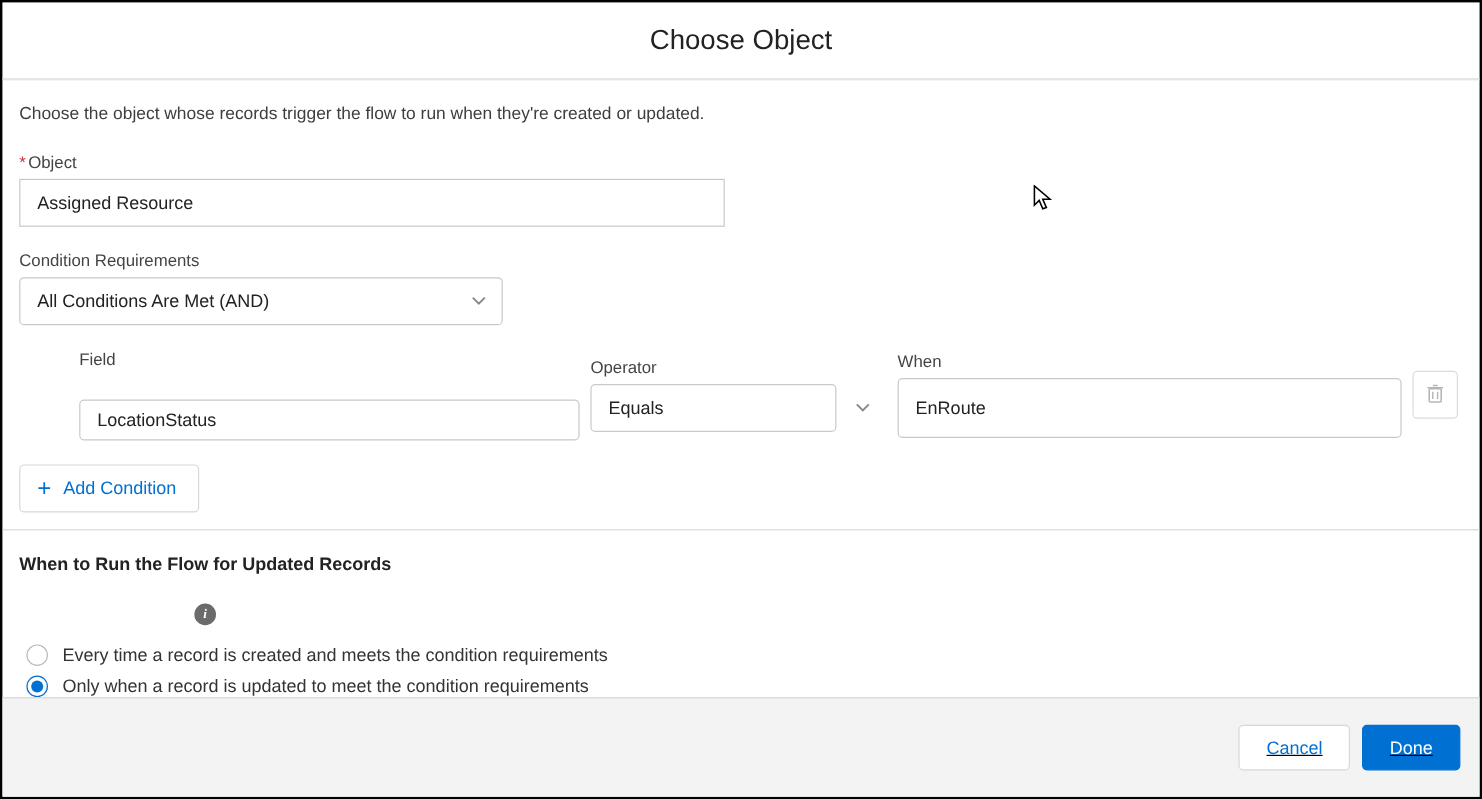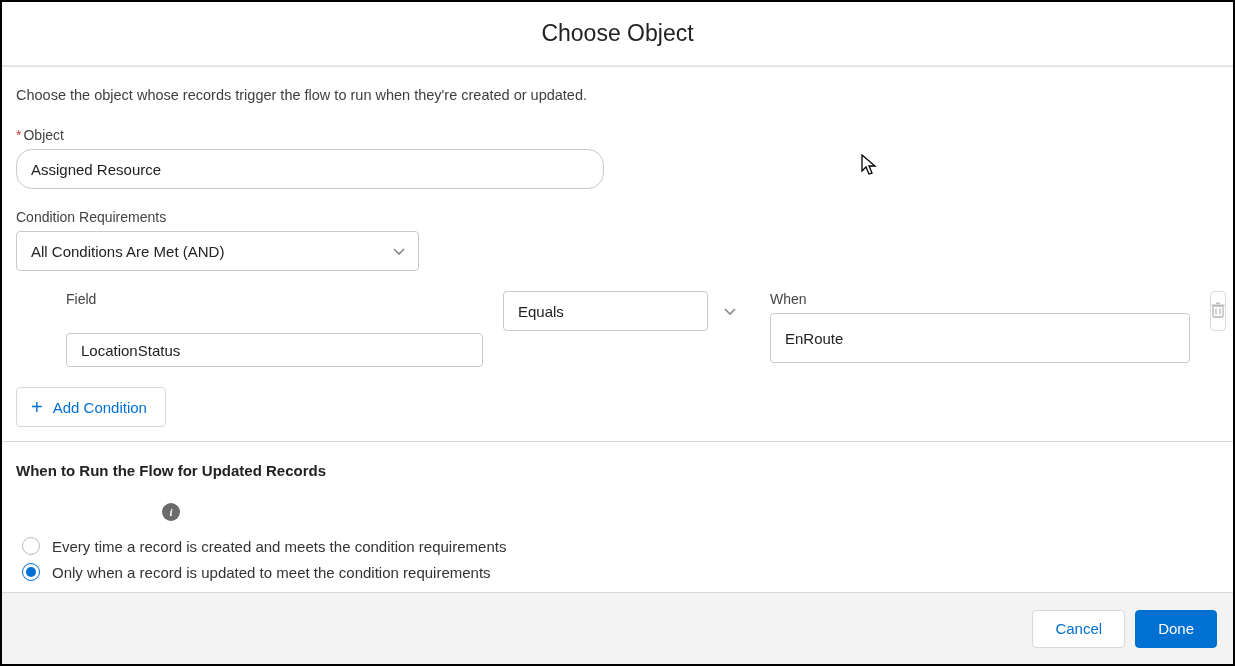--- a/index.html
+++ b/index.html
@@ -46,21 +46,21 @@
     .required-asterisk {
       color: #c23934;
       margin-right: 2px;
     }
     .object-input {
       width: 588px;
       height: 40px;
       padding: 0 14px;
       font-size: 15px;
       border: 1px solid #c9c9c9;
-      border-radius: 16px;
+      border-radius: 0;
       background: #fff;
       color: #222;
     }
     .select-wrapper {
       position: relative;
       display: inline-block;
     }
     .select-field {
       width: 403px;
       height: 40px;
@@ -84,22 +84,22 @@
       pointer-events: none;
       color: #888;
     }
     .conditions-area {
       padding-left: 50px;
       margin-top: 12px;
       margin-bottom: 16px;
     }
     .condition-row {
       display: flex;
-      gap: 20px;
-      align-items: flex-start;
+      gap: 9px;
+      align-items: center;
     }
     .condition-col {
       display: flex;
       flex-direction: column;
     }
     .condition-col .col-label {
       font-size: 14px;
       color: #444;
       margin-bottom: 6px;
     }
@@ -220,28 +220,29 @@
     }
     .radio-label {
       font-size: 15px;
       color: #333;
     }
     .footer {
       position: absolute;
       bottom: 0;
       left: 0;
       right: 0;
-      height: 72px;
+      height: 83px;
       background: #f3f3f3;
       border-top: 1px solid #d8d8d8;
       display: flex;
       align-items: center;
       justify-content: flex-end;
       padding: 0 16px;
       gap: 10px;
+      text-decoration: underline;
     }
     .btn {
       height: 38px;
       padding: 0 22px;
       border-radius: 4px;
       font-size: 15px;
       cursor: pointer;
       display: inline-flex;
       align-items: center;
       justify-content: center;
@@ -294,20 +295,21 @@
     </div>
   </div>
 
   <div class="conditions-area">
     <div class="condition-row">
       <div class="condition-col">
         <span class="col-label">Field</span>
         <input type="text" class="field-input" value="LocationStatus" style="">
       </div>
       <div class="condition-col">
+        <span class="col-label">Operator</span>
         <div class="select-wrapper operator-select">
           <div class="select-field" style="width:205px">
             <span>Equals</span>
           </div>
           <span class="select-caret">
             <svg width="12" height="8" viewBox="0 0 12 8">
                 <path d="M1 1 L6 6 L11 1" fill="none" stroke="#888" stroke-width="1.6"></path>
               </svg>
           </span>
         </div>

